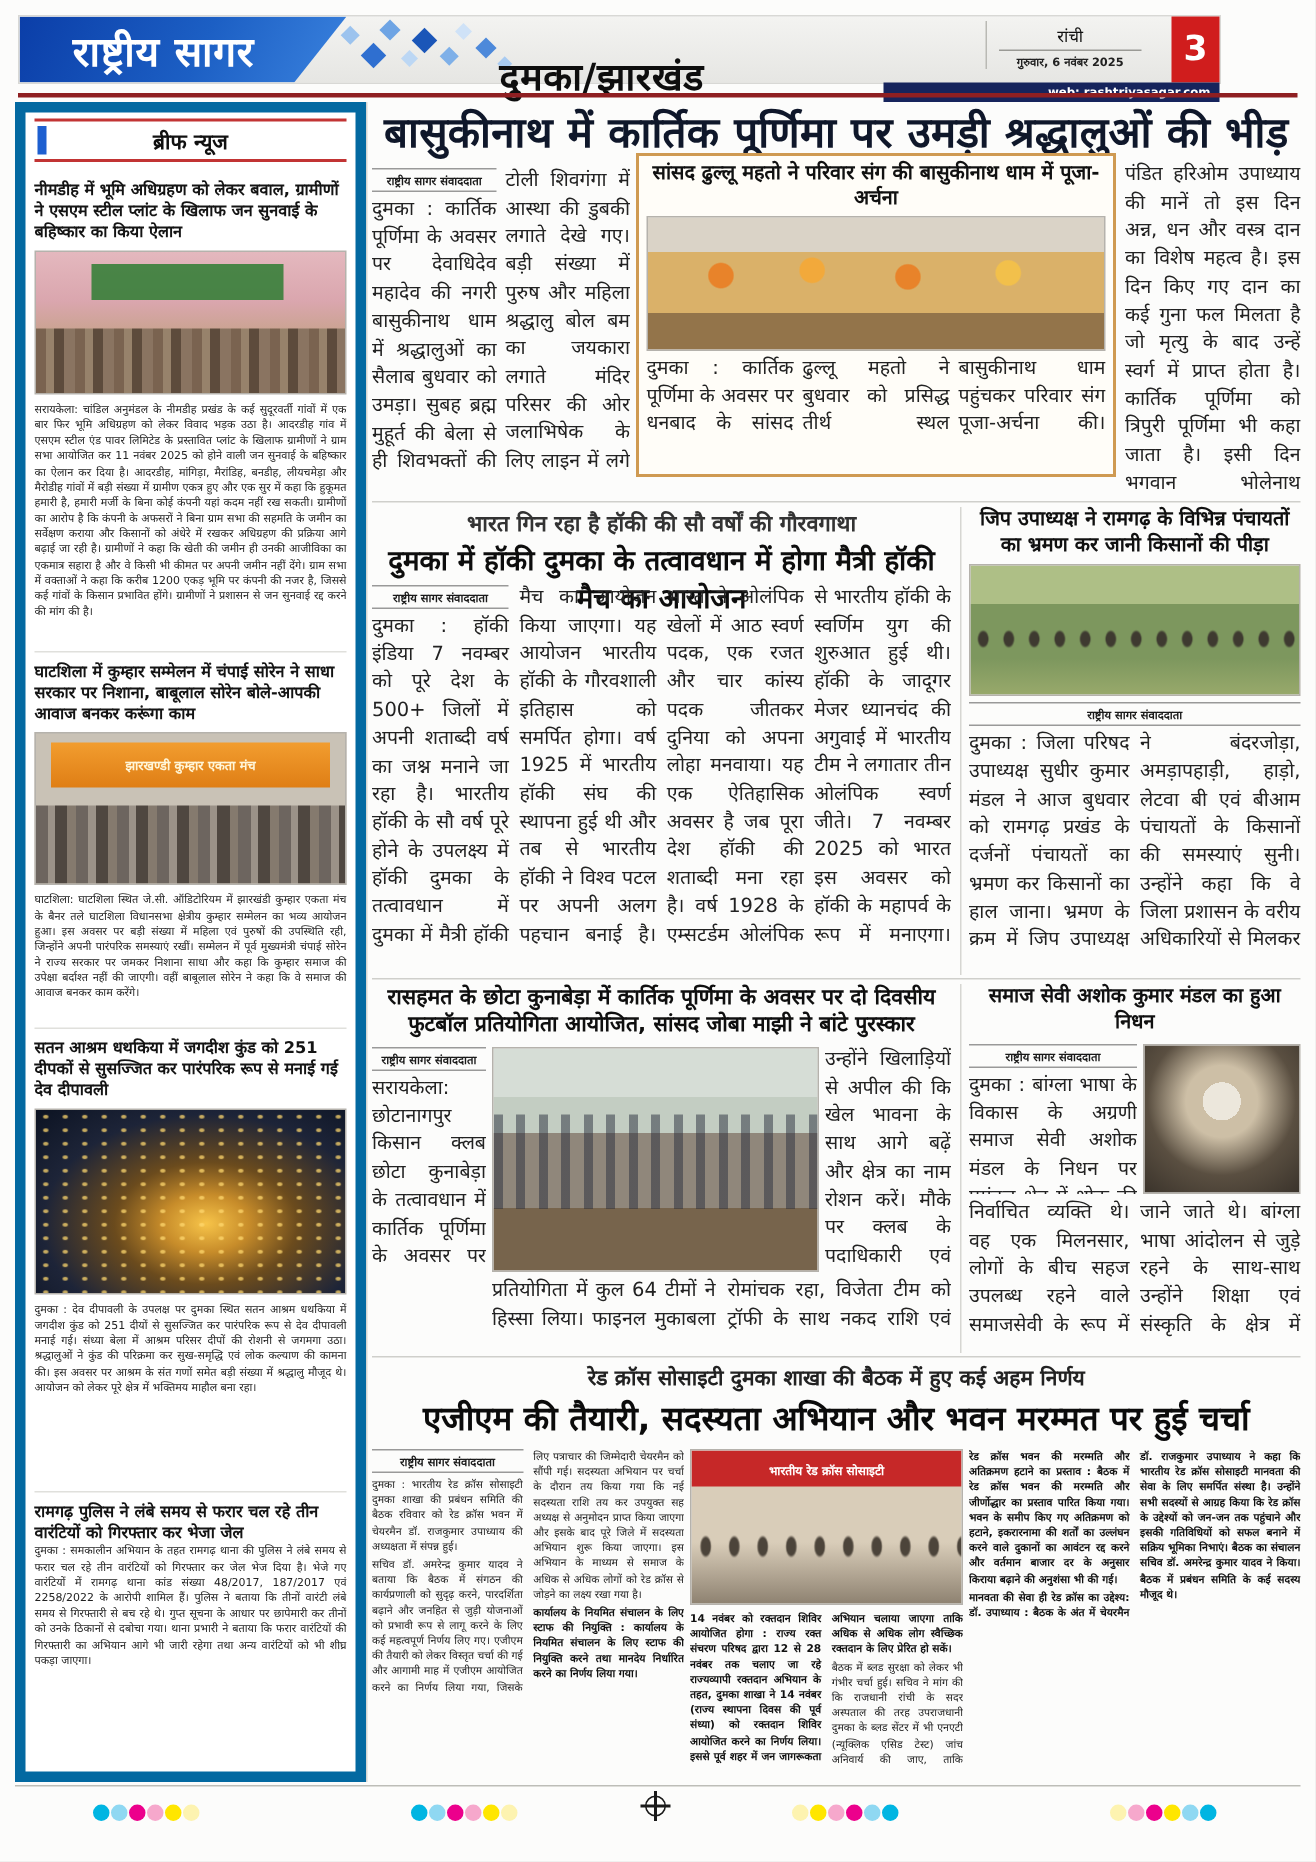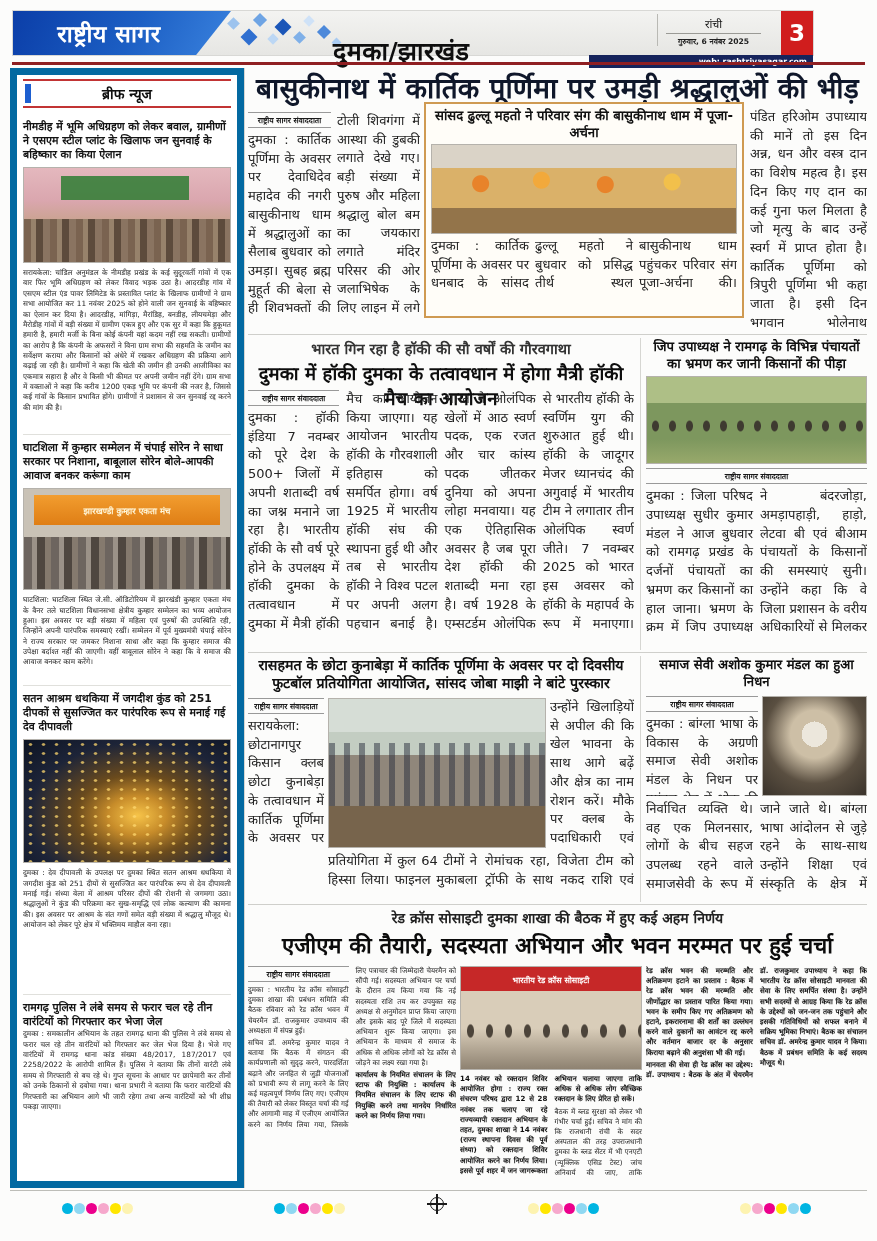--- a/index.html
+++ b/index.html
@@ -6,21 +6,21 @@
   html,body{background:#e8e8e6}
   .page{position:relative;width:877px;height:1241px;margin:0 auto;background:#fcfcfb;overflow:hidden;
         font-family:"DejaVu Sans",sans-serif;color:#1c1c1c}
   
   .masthead{position:absolute;left:12px;top:10px;width:802px;height:46px;
             background:linear-gradient(180deg,#f3f3f1,#e6e6e3);border:1px solid #d8d8d5}
   .mast-left{position:absolute;left:0;top:0;width:218px;height:44px;
              background:linear-gradient(115deg,#0b3ea8 0%,#1c5fc4 55%,#3a82de 100%);
              clip-path:polygon(0 0,100% 0,84% 100%,0 100%);
              display:flex;align-items:center;justify-content:center}
-  .mast-left span{color:#fff;font-weight:800;font-size:23px;letter-spacing:.5px;padding-right:26px}
+  .mast-left span{color:#fff;font-weight:800;font-size:27px;letter-spacing:.5px;padding-right:26px}
   .diamonds{position:absolute;left:212px;top:0;width:120px;height:44px}
   .dm{position:absolute;display:block;transform:rotate(45deg)}
   .mast-center{position:absolute;left:320px;top:22px;width:300px;
                font-size:25px;font-weight:800;color:#0e0e0e;letter-spacing:.5px}
   .mast-city{position:absolute;right:44px;top:3px;width:112px;text-align:center;border-left:1px solid #b9b9b4;padding-top:2px}
   .mast-city .city{font-size:11px;font-weight:400;color:#111}
   .mast-city .cityrule{border-top:1px solid #9a9a95;margin:2px 8px}
   .mast-city .date{font-size:7.6px;font-weight:700;color:#222}
   .page-num{position:absolute;right:0;top:0;width:32px;height:44px;background:#d01d1d;
             display:flex;align-items:center;justify-content:center;color:#fff;font-size:23px;font-weight:800}

